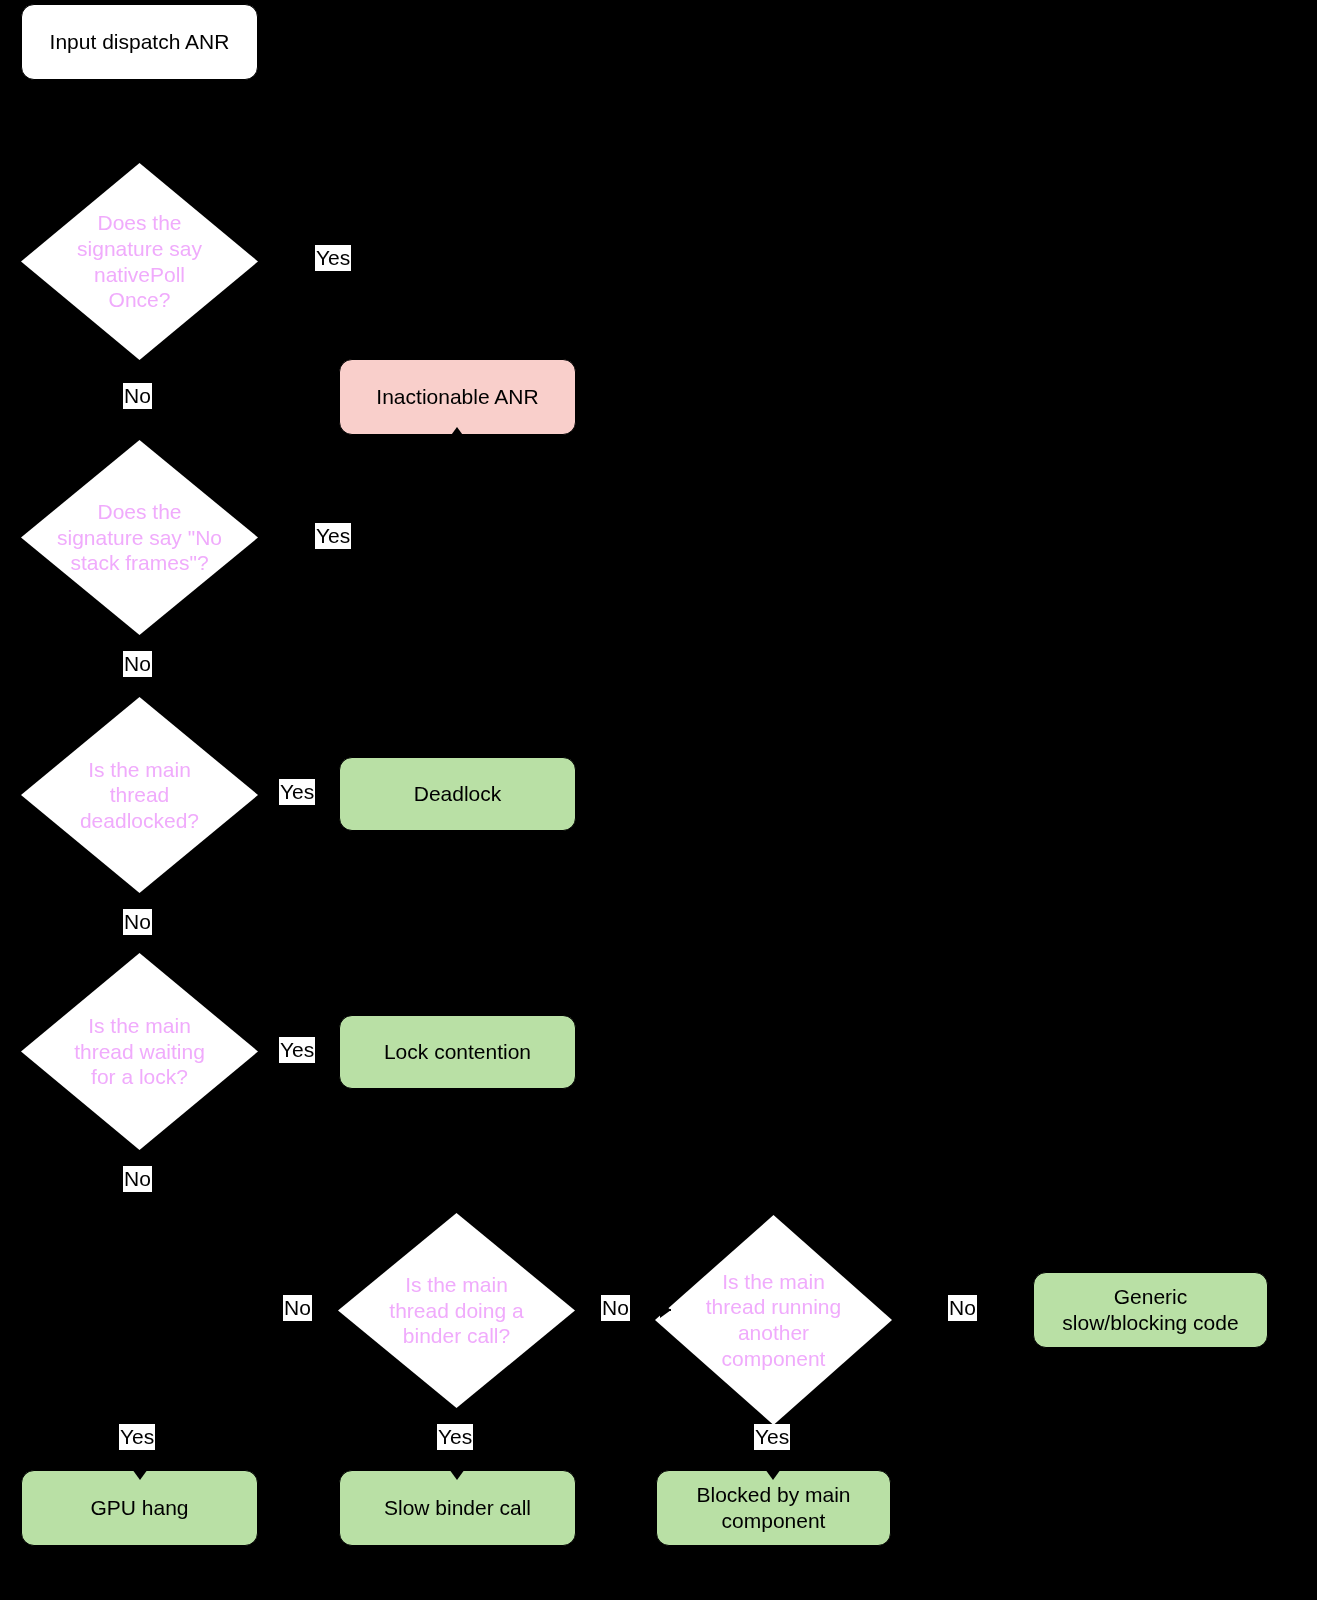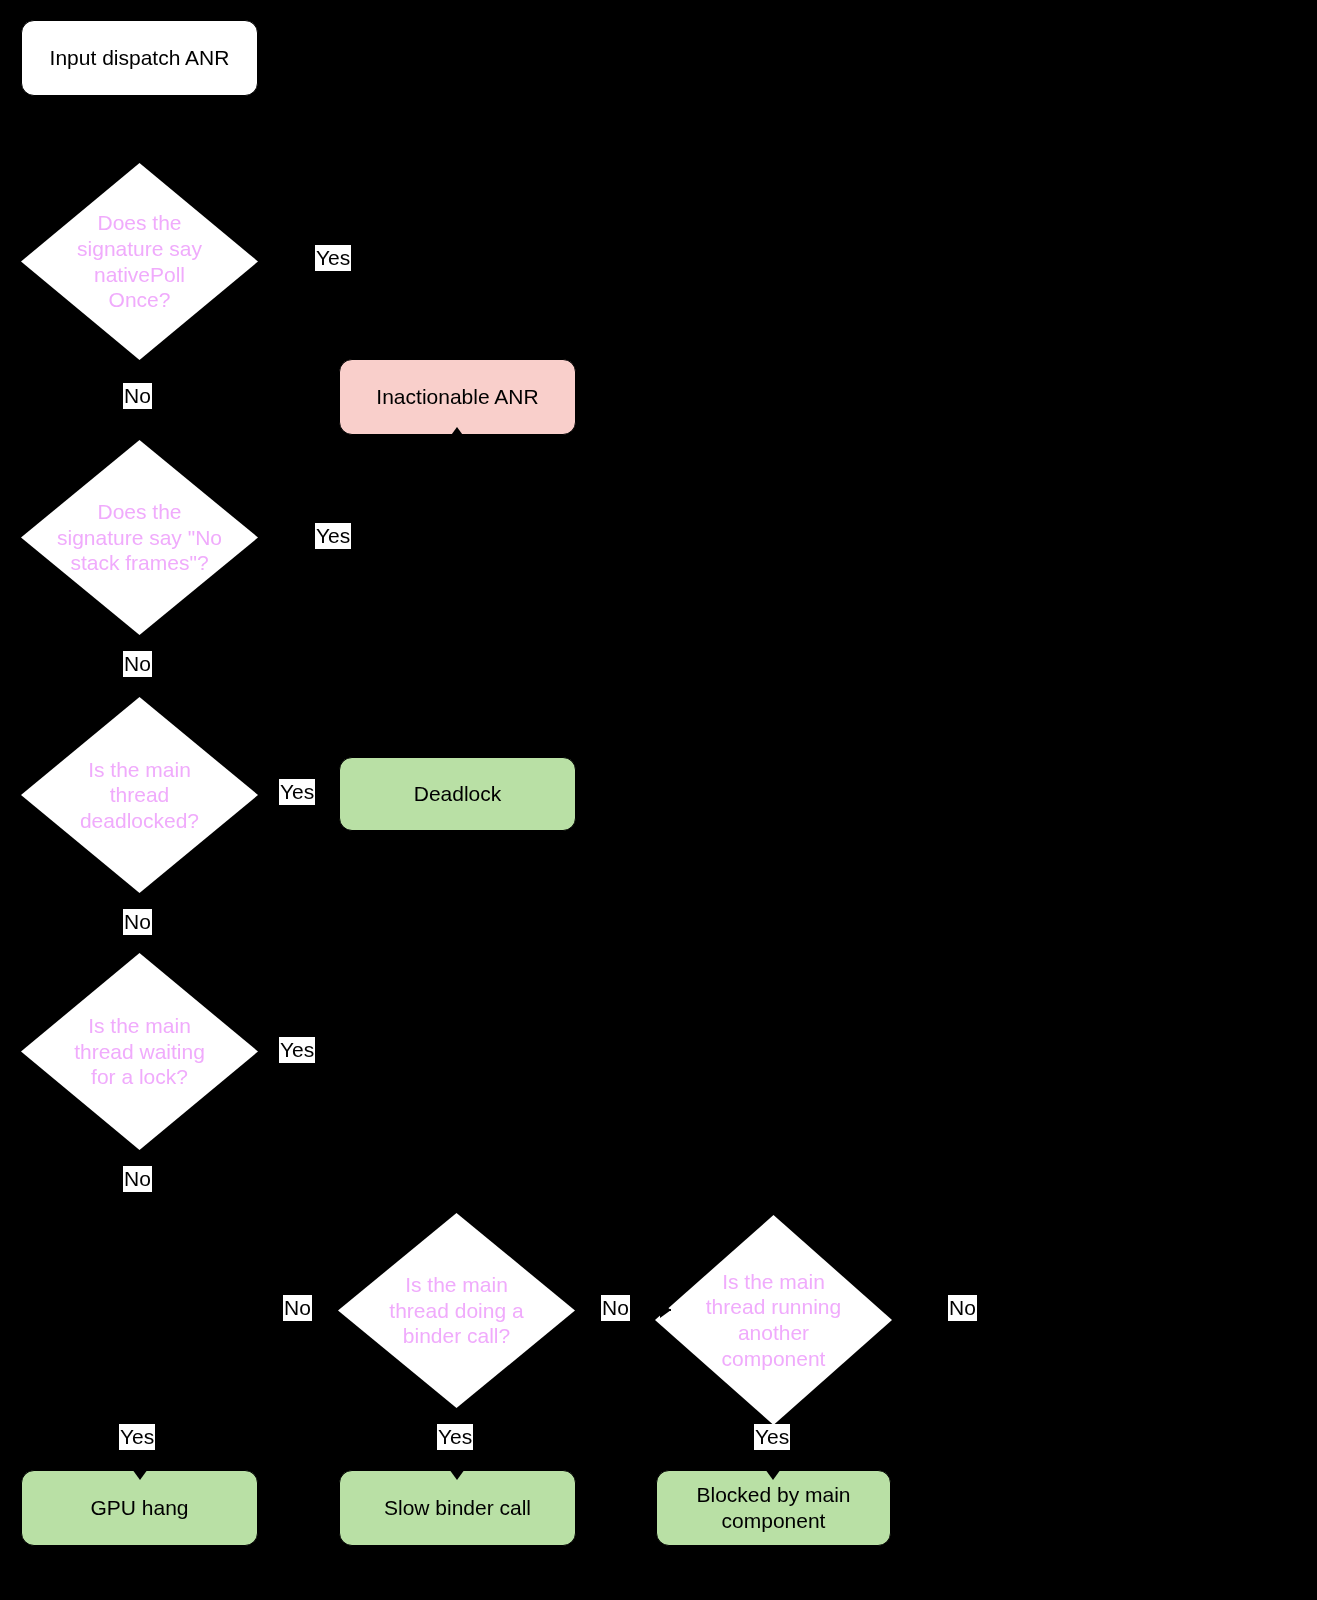--- a/index.html
+++ b/index.html
@@ -140,21 +140,21 @@
 
   <div class="edge-line" style="left:456px; top:1408px; width:2px; height:62px;"></div>
   <div class="edge-arrow arrow-down" style="left:449px; top:1469px;"></div>
 
   <div class="edge-line" style="left:911px; top:1324px; width:122px; height:2px;"></div>
   <div class="edge-arrow arrow-right" style="left:1022px; top:1317px;"></div>
 
   <div class="edge-line" style="left:772px; top:1425px; width:2px; height:45px;"></div>
   <div class="edge-arrow arrow-down" style="left:765px; top:1469px;"></div>
 
-  <div class="node-box fill-white" style="left:21px; top:20px; width:237px; height:76px;">Input dispatch ANR</div>
+  <div class="node-box fill-white" style="left:21px; top:4px; width:237px; height:76px;">Input dispatch ANR</div>
 
   <div class="node-diamond" style="left:21px; top:163px; width:237px; height:197px;">
     <div class="shape"></div>
     <div class="dtext">Does the
 signature say
 nativePoll
 Once?</div>
   </div>
 
   <div class="node-diamond" style="left:21px; top:440px; width:237px; height:195px;">
@@ -191,28 +191,31 @@
     <div class="dtext" style="width:250px;">Is the main
 thread running
 another
 component</div>
   </div>
 
   <div class="node-box fill-green" style="left:339px; top:757px; width:237px; height:74px;">Deadlock</div>
 
   <div class="node-box fill-pink" style="left:339px; top:359px; width:237px; height:76px;">Inactionable ANR</div>
 
+  <div class="node-box fill-green" style="left:339px; top:1015px; width:237px; height:74px;">Lock contention</div>
 
   <div class="node-box fill-green" style="left:21px; top:1470px; width:237px; height:76px;">GPU hang</div>
 
   <div class="node-box fill-green" style="left:339px; top:1470px; width:237px; height:76px;">Slow binder call</div>
 
   <div class="node-box fill-green" style="left:656px; top:1470px; width:235px; height:76px;">Blocked by main
 component</div>
 
+  <div class="node-box fill-green" style="left:1033px; top:1272px; width:235px; height:76px;">Generic
+slow/blocking code</div>
 
   <div class="edge-label" style="left:315px; top:245px;">Yes</div>
 
   <div class="edge-label" style="left:123px; top:383px;">No</div>
 
   <div class="edge-label" style="left:315px; top:523px;">Yes</div>
 
   <div class="edge-label" style="left:123px; top:651px;">No</div>
 
   <div class="edge-label" style="left:279px; top:779px;">Yes</div>

